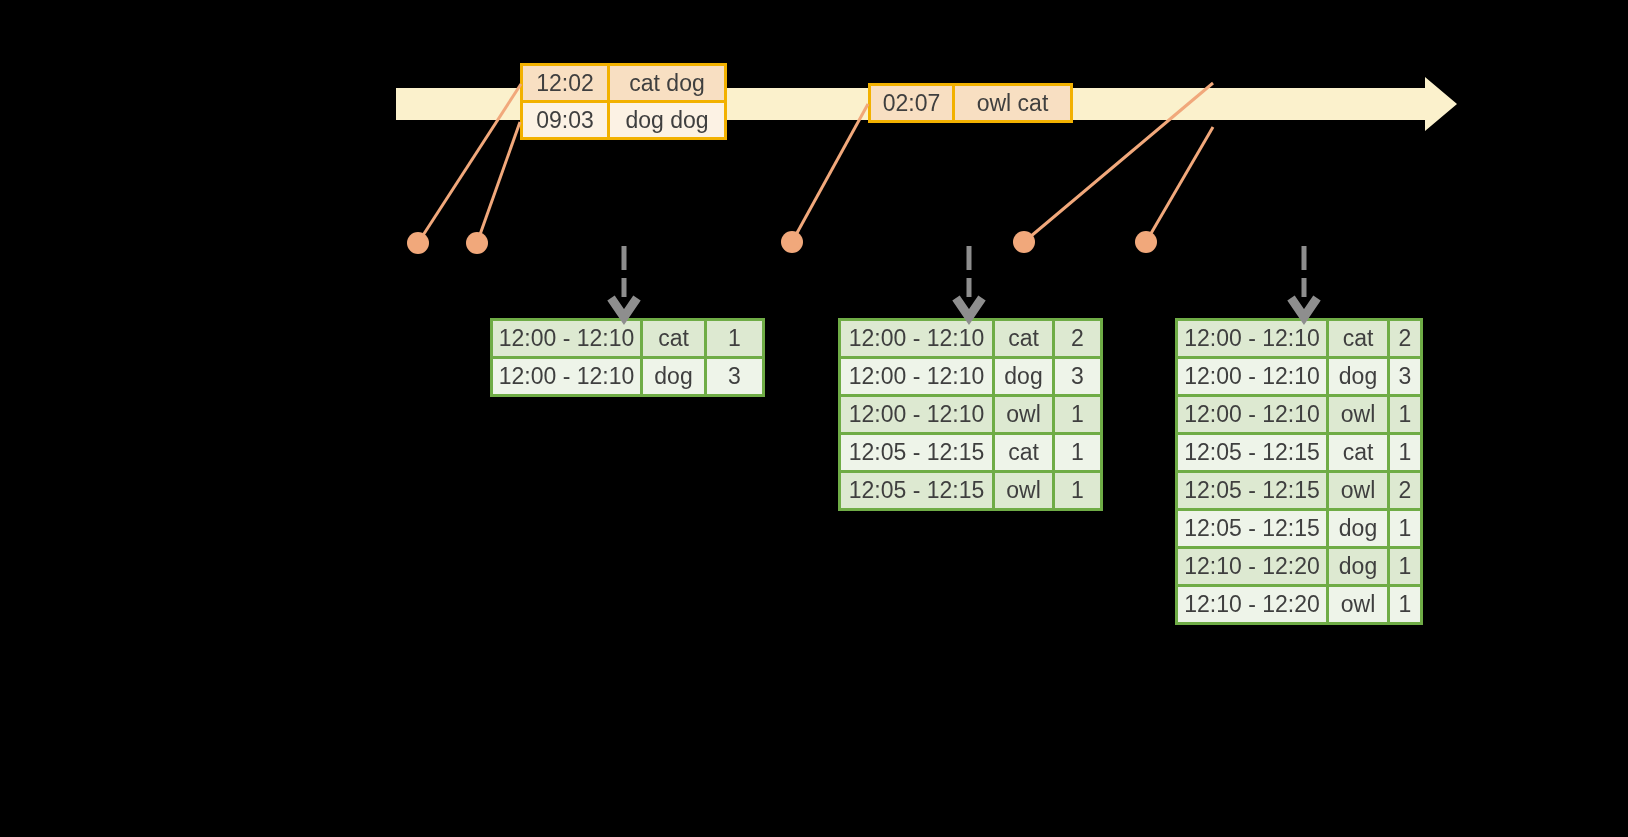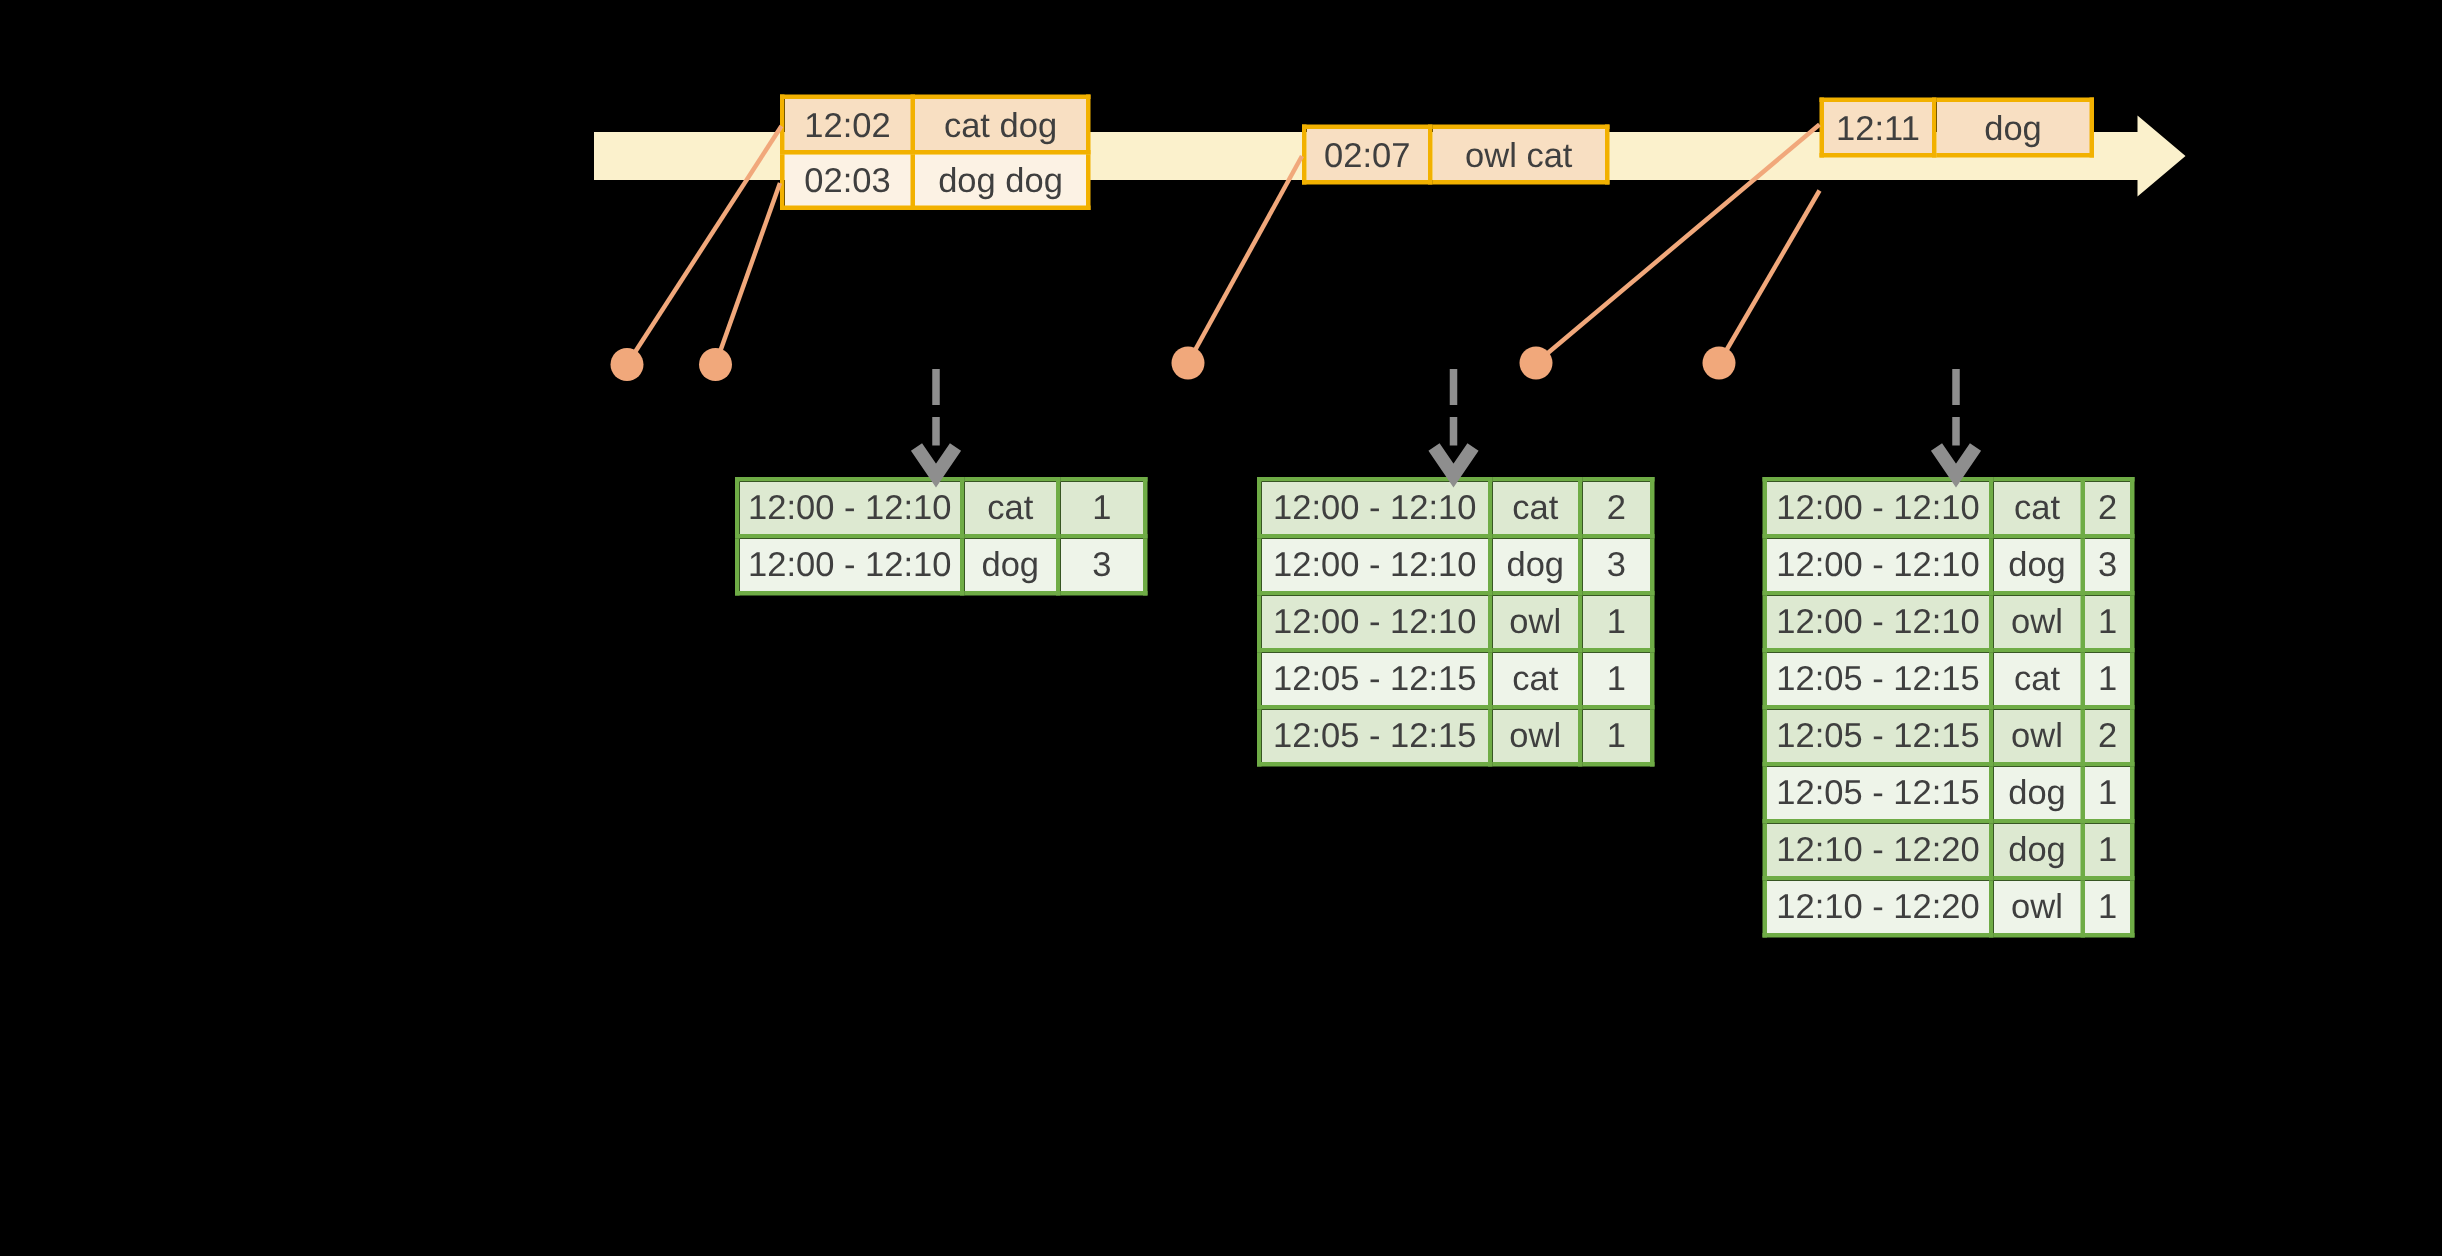--- a/index.html
+++ b/index.html
@@ -49,21 +49,21 @@
     <colgroup>
         <col style="width:87px">
         <col style="width:117px">
       </colgroup>
     <tbody>
         <tr class="dark">
       <td>12:02</td>
       <td>cat dog</td>
     </tr>
     <tr class="light">
-      <td>02:03</td>
+      <td>09:03</td>
       <td>dog dog</td>
     </tr>
   </tbody>
     </table>
 
   <table class="diagram-table evt" id="evt2">
     <colgroup>
         <col style="width:84px">
         <col style="width:118px">
       </colgroup>
@@ -74,24 +74,20 @@
     </tr>
   </tbody>
     </table>
 
   <table class="diagram-table evt" id="evt3">
     <colgroup>
         <col style="width:75px">
         <col style="width:105px">
       </colgroup>
     <tbody>
-        <tr class="dark">
-      <td>12:11</td>
-      <td>dog</td>
-    </tr>
   </tbody>
     </table>
 
   <table class="diagram-table res" id="res1">
     <colgroup>
         <col style="width:150px">
         <col style="width:64px">
         <col style="width:58px">
       </colgroup>
     <tbody>

